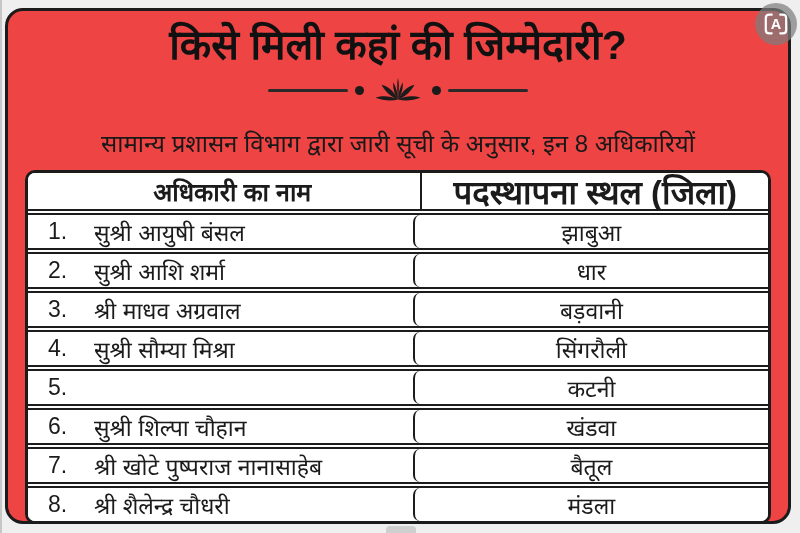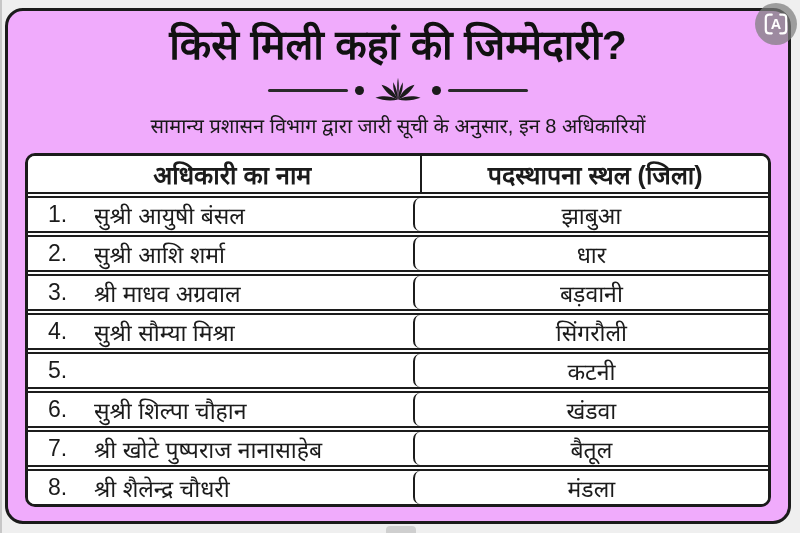--- a/index.html
+++ b/index.html
@@ -5,53 +5,53 @@
   html,body{margin:0;padding:0;}
   body{
     width:800px;height:533px;position:relative;overflow:hidden;
     background:#efefef;
     font-family:"Liberation Sans","DejaVu Sans",sans-serif;
     color:#1b1b1b;
   }
   .edge-line{position:absolute;left:0;top:0;width:2px;height:533px;background:#c7c7c7;}
   .card{
     position:absolute;left:5px;top:8px;right:9px;bottom:9px;
-    background:#f0abfc;border:3px solid #1b1b1b;border-radius:18px;
+    background:#ef4444;border:3px solid #1b1b1b;border-radius:18px;
     box-sizing:border-box;overflow:hidden;
   }
   .title{
     margin:8px 30px 0;text-align:center;
     font-size:41px;line-height:52px;font-weight:800;color:#111;
     letter-spacing:0px;
   }
   .divider{
     margin-top:4px;height:30px;display:flex;align-items:center;justify-content:center;gap:7px;
   }
   .divider .rule{width:80px;height:3px;background:#2a2a2a;border-radius:2px;}
   .divider .dot{width:9px;height:9px;border-radius:50%;background:#1b1b1b;}
   .subtitle{
-    margin-top:6px;text-align:center;font-size:20px;line-height:31px;color:#181818;
+    margin-top:23px;text-align:center;font-size:24px;line-height:31px;color:#181818;
     font-weight:500;
   }
   .table{
     margin:11px auto 0;width:746px;box-sizing:border-box;
     border:3px solid #1b1b1b;border-radius:10px;
     background:#fdfdfd;overflow:hidden;
   }
   .trow{
     display:flex;background:#ffffff;
   }
   .trow + .trow{border-top:2px solid #1c1c1c;margin-top:2px;}
   .trow:not(:last-child){border-bottom:2px solid #1c1c1c;}
   .c1{width:52%;box-sizing:border-box;display:flex;align-items:center;}
   .c2{width:48%;box-sizing:border-box;border-left:2.5px solid #1c1c1c;
       display:flex;align-items:center;justify-content:center;text-align:center;}
   .thead-row{font-weight:700;}
   .thead-row .c1{justify-content:center;font-size:25px;height:36px;margin-left:16px;}
-  .thead-row .c2{font-size:25px;height:36px;}
+  .thead-row .c2{font-size:33px;height:36px;}
   .drow .c1{font-size:23px;height:33px;padding-left:20px;}
   .drow .c2{font-size:23px;height:33px;border-radius:7px;}
   .sno{display:inline-block;width:46px;flex:0 0 46px;}
   .lens-badge{
     position:absolute;top:3px;right:3px;width:42px;height:42px;border-radius:50%;
     background:rgba(125,125,125,0.72);
     display:flex;align-items:center;justify-content:center;z-index:5;
   }
   .nub{
     position:absolute;left:386px;bottom:0px;width:30px;height:7px;

